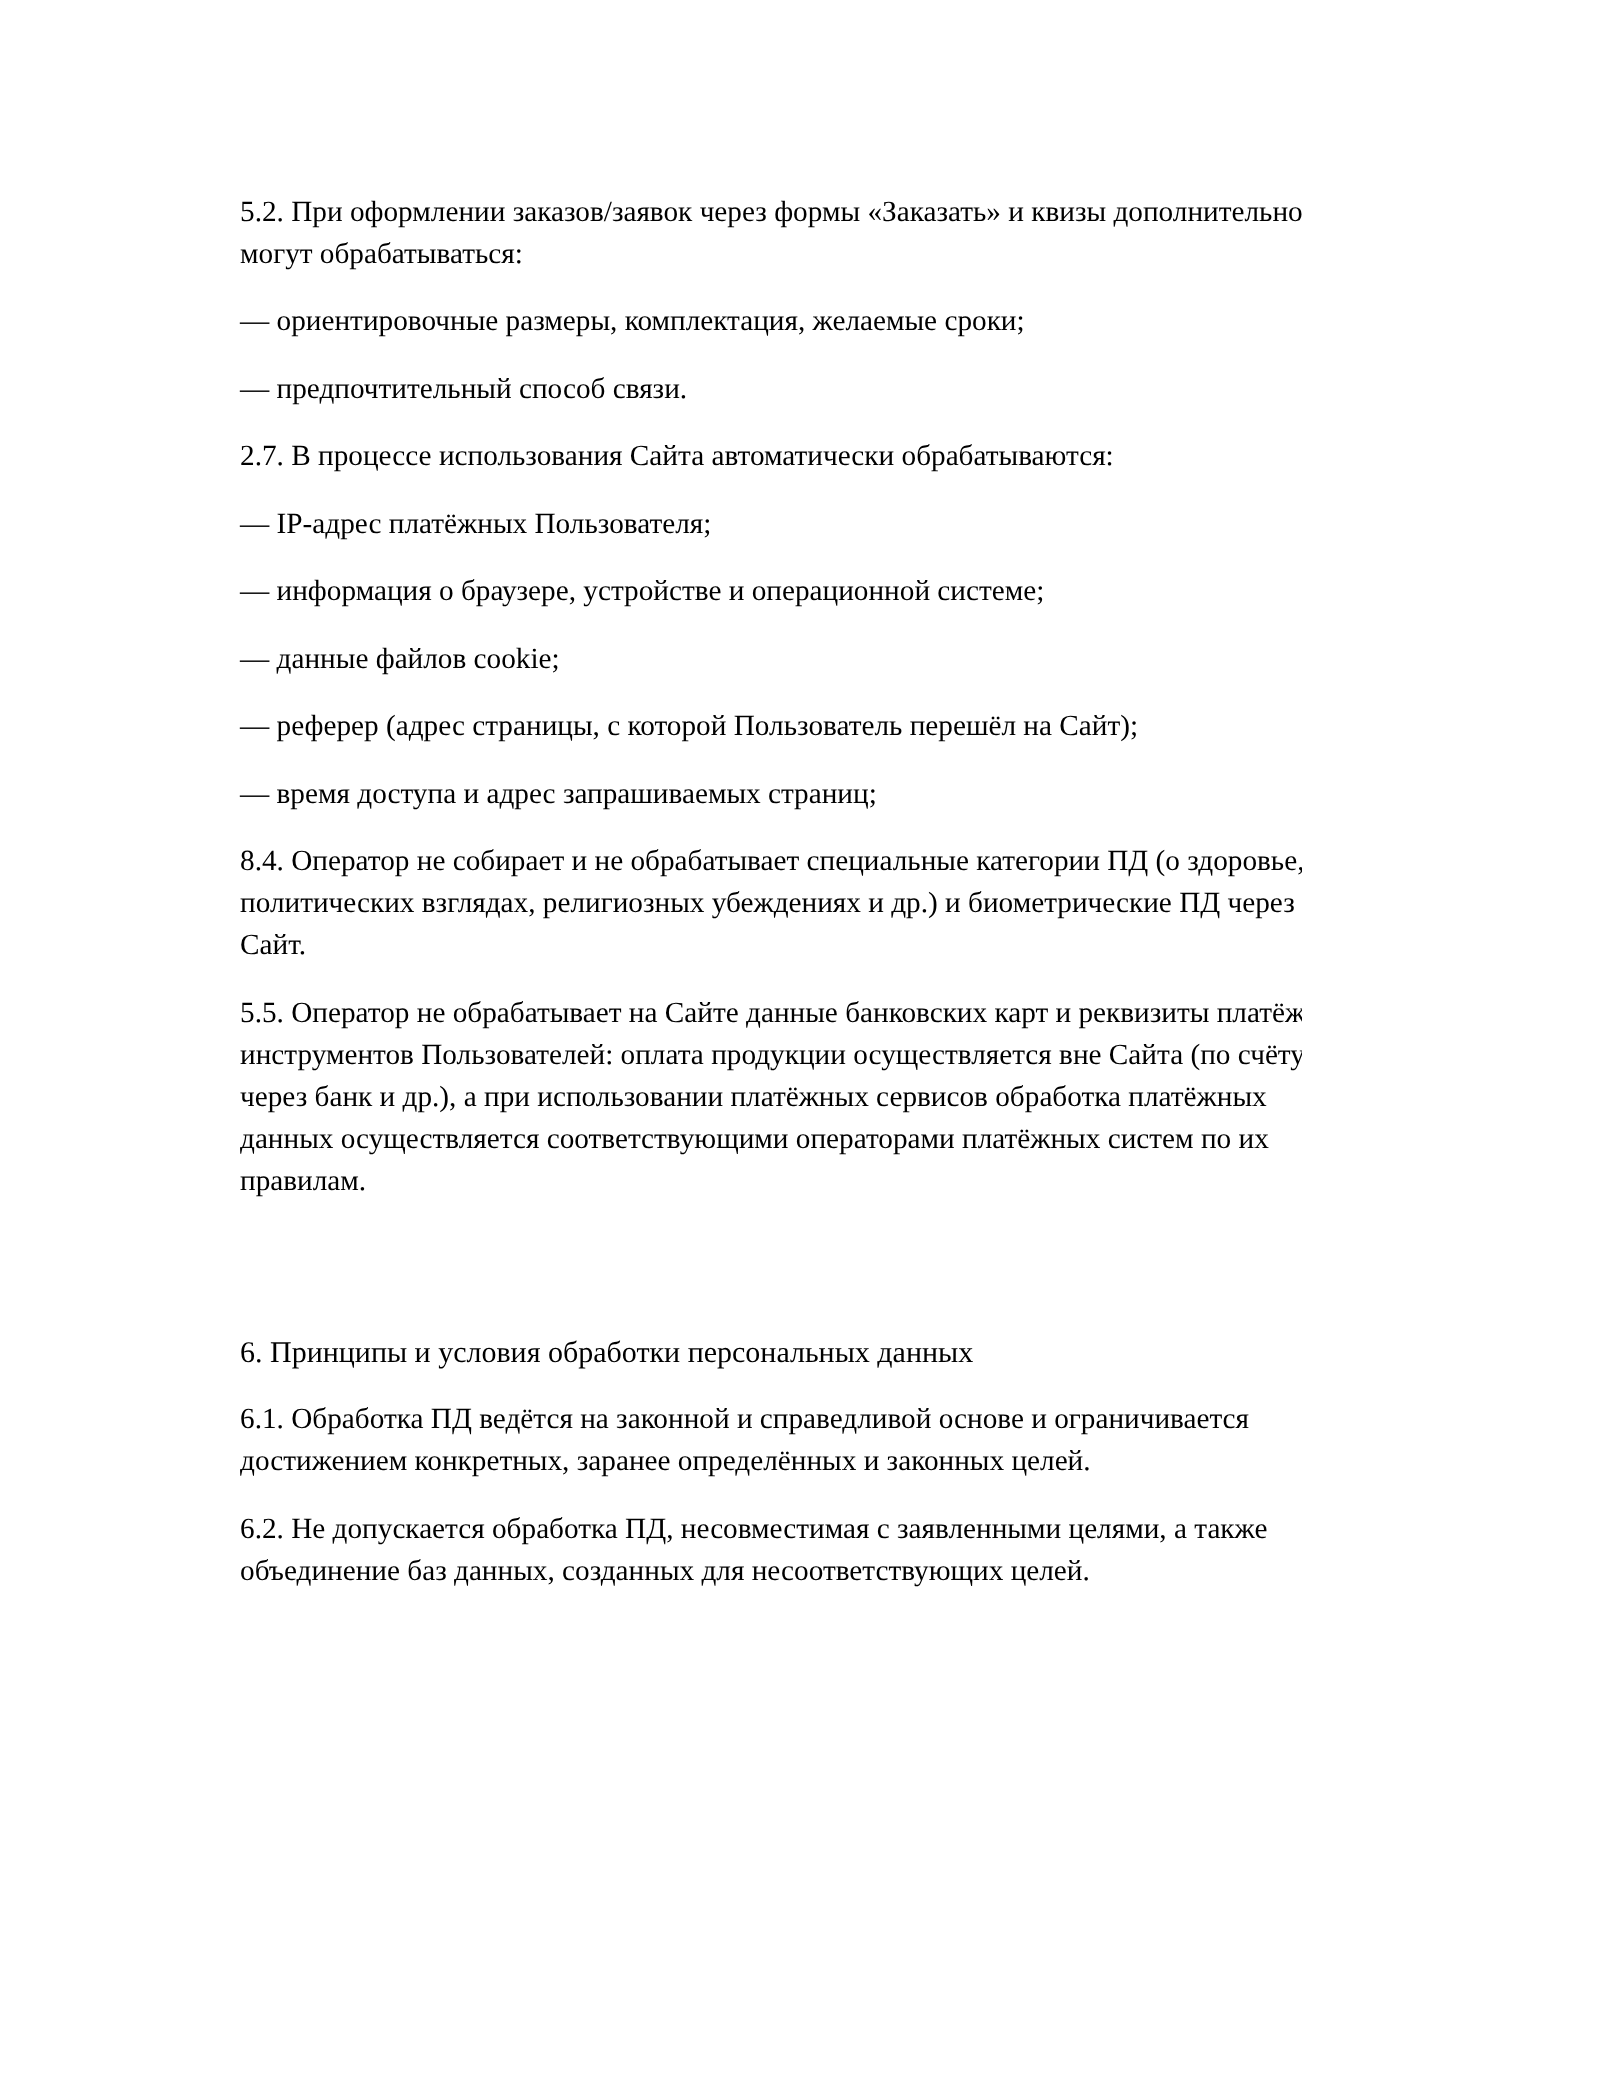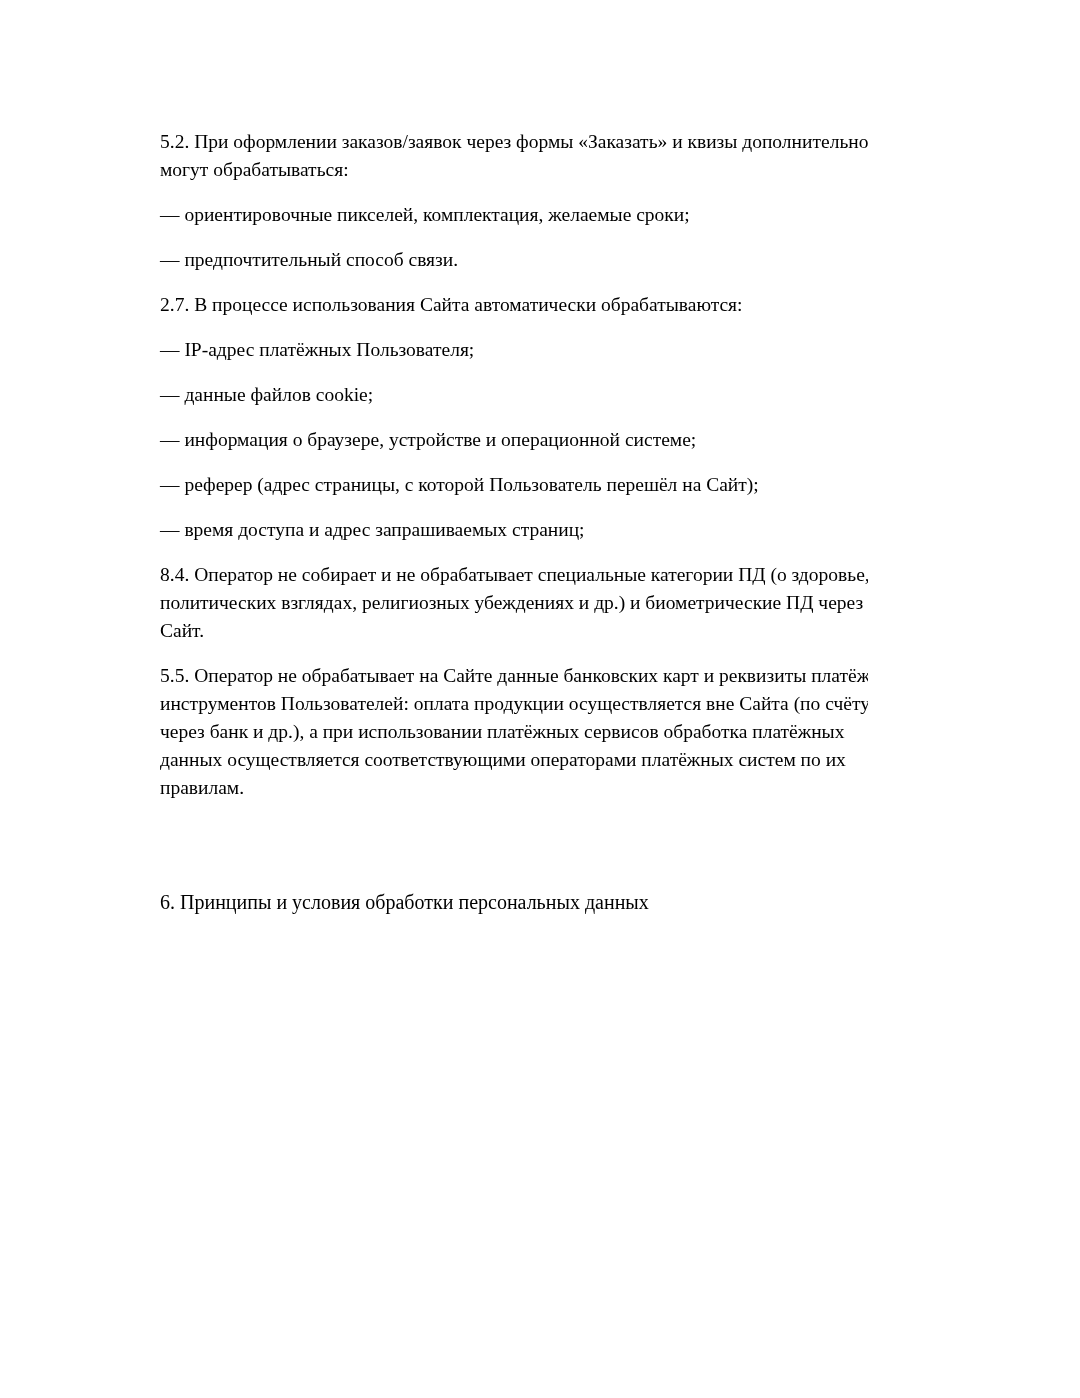--- a/index.html
+++ b/index.html
@@ -35,25 +35,27 @@
     line-height: 30px;
     font-weight: normal;
   }
 </style>
 </head>
 <body>
 
 <main class="doc-page">
   <div class="doc-content">
     <p>5.2. При оформлении заказов/заявок через формы «Заказать» и квизы дополнительно могут обрабатываться:</p>
-    <p>— ориентировочные пикселей, комплектация, желаемые сроки;</p>
+    <p>— ориентировочные размеры, комплектация, желаемые сроки;</p>
     <p>— предпочтительный способ связи.</p>
     <p>2.7. В процессе использования Сайта автоматически обрабатываются:</p>
     <p>— IP-адрес платёжных Пользователя;</p>
+    <p>— информация о браузере, устройстве и операционной системе;</p>
     <p>— данные файлов cookie;</p>
-    <p>— информация о браузере, устройстве и операционной системе;</p>
     <p>— реферер (адрес страницы, с которой Пользователь перешёл на Сайт);</p>
     <p>— время доступа и адрес запрашиваемых страниц;</p>
     <p>8.4. Оператор не собирает и не обрабатывает специальные категории ПД (о здоровье, политических взглядах, религиозных убеждениях и др.) и биометрические ПД через Сайт.</p>
     <p>5.5. Оператор не обрабатывает на Сайте данные банковских карт и реквизиты платёжных инструментов Пользователей: оплата продукции осуществляется вне Сайта (по счёту, через банк и др.), а при использовании платёжных сервисов обработка платёжных данных осуществляется соответствующими операторами платёжных систем по их правилам.</p>
     <h2>6. Принципы и условия обработки персональных данных</h2>
+    <p>6.1. Обработка ПД ведётся на законной и справедливой основе и ограничивается достижением конкретных, заранее определённых и законных целей.</p>
+    <p>6.2. Не допускается обработка ПД, несовместимая с заявленными целями, а также объединение баз данных, созданных для несоответствующих целей.</p>
   </div>
 </main>
 
 </body></html>

